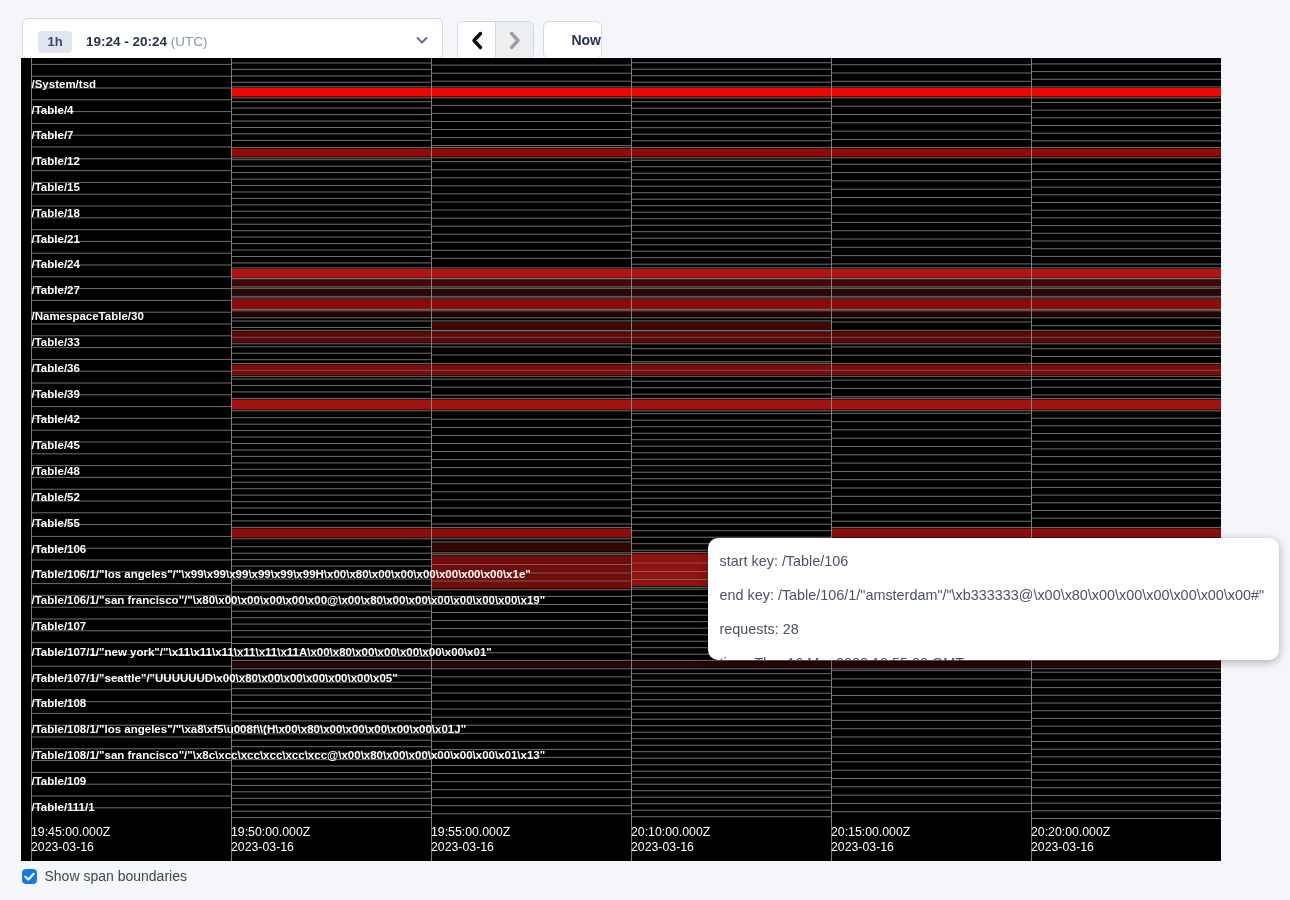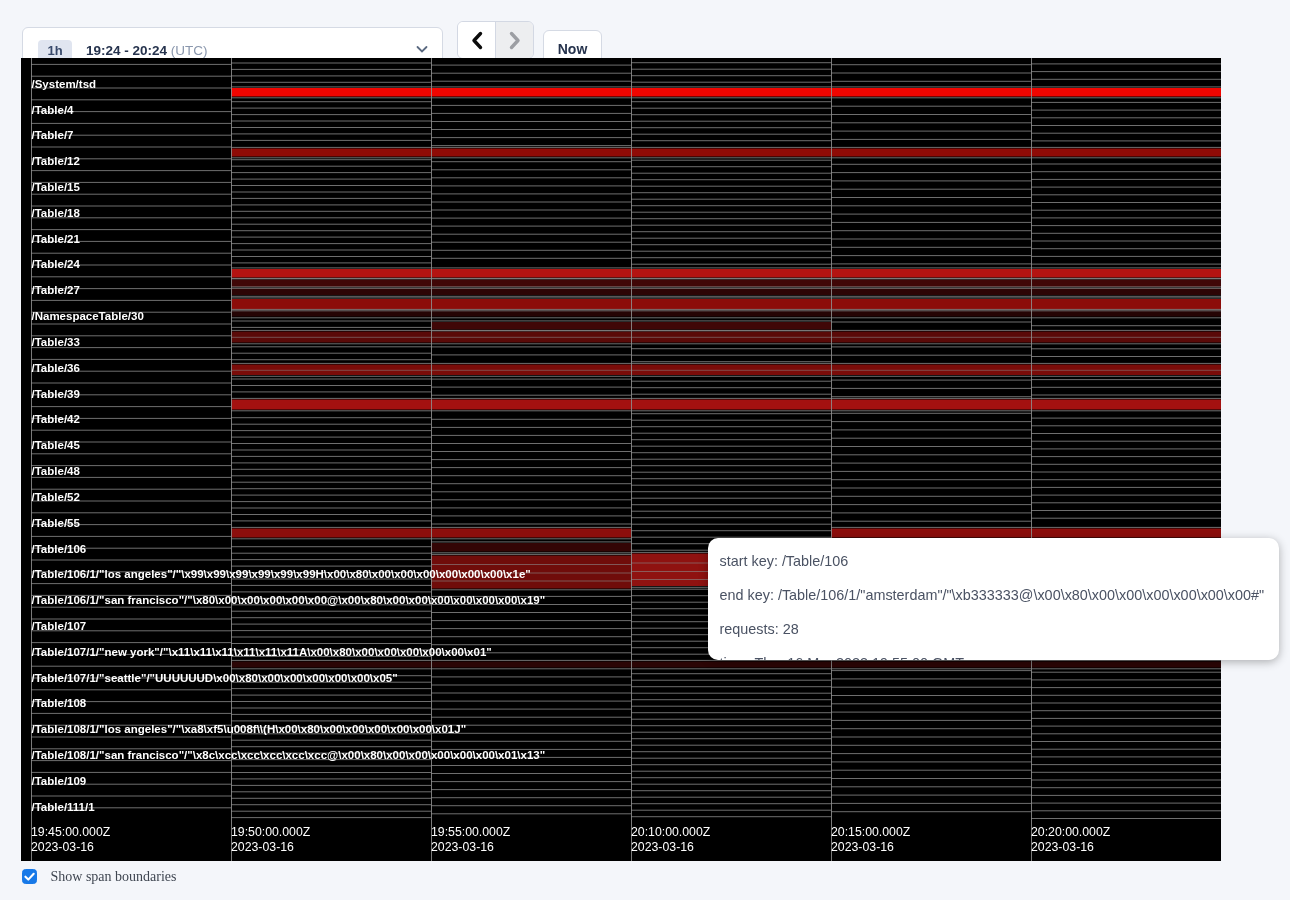--- a/index.html
+++ b/index.html
@@ -1,16 +1,16 @@
 <!DOCTYPE html>
 <html><head><meta charset="utf-8"><style>
 * { margin:0; padding:0; box-sizing:border-box; }
 html,body { width:1290px; height:900px; background:#f4f6fa; font-family:"Liberation Sans", sans-serif; position:relative; overflow:hidden; }
 .abs { position:absolute; }
-.ctrl { background:#fff; border:1px solid #d5dae4; border-radius:6px;margin-top:9px; }
+.ctrl { background:#fff; border:1px solid #d5dae4; border-radius:6px; }
 </style></head><body>
 
 <div class="abs ctrl" style="left:22px; top:18px; width:421px; height:41px;">
   <div class="abs" style="left:15px; top:12px; width:34px; height:22px; background:#e0e5f0; border-radius:4px; text-align:center; line-height:22px; font-size:13px; font-weight:bold; color:#394a6b;">1h</div>
   <div class="abs" style="left:63px; top:12px; font-size:13.5px; line-height:21px; font-weight:bold; color:#26334d;">19:24 - 20:24 <span style="font-weight:normal; color:#8a97ad;text-align:center;">(UTC)</span></div>
   <svg class="abs" style="right:14px; top:17px;" width="12" height="9" viewBox="0 0 12 9">
       <path d="M1.5 2 L6 6.5 L10.5 2" stroke="#5a6980" stroke-width="1.8" fill="none" stroke-linecap="round"></path>
     </svg>
 </div>
 
@@ -20,21 +20,21 @@
         <path d="M9.5 2.5 L3 9.5 L9.5 16.5" stroke="#0b0b0b" stroke-width="3.4" fill="none" stroke-linecap="round" stroke-linejoin="round"></path>
       </svg>
   </div>
   <div style="flex:1; height:100%; background:#edeef0; display:flex; align-items:center; justify-content:center;">
     <svg width="12" height="19" viewBox="0 0 12 19">
         <path d="M2.5 2.5 L9 9.5 L2.5 16.5" stroke="#9c9ea3" stroke-width="3.4" fill="none" stroke-linecap="round" stroke-linejoin="round"></path>
       </svg>
   </div>
 </div>
 
-<div class="abs ctrl" style="left:543px; top:21px; width:59px; height:38px; text-align:center; line-height:36px; font-size:14px; font-weight:bold; color:#26334d;">Now</div>
+<div class="abs ctrl" style="left:543px; top:21px; width:59px; height:38px; text-align:right; line-height:36px; font-size:14px; font-weight:bold; color:#26334d;">Now</div>
 
 <div class="abs" style="left:21px; top:58px; width:1200px; height:803px;">
 <svg width="1200" height="803" viewBox="0 0 1200 803" style="display:block">
 <rect x="0" y="0" width="1200" height="803" fill="#000"></rect>
 <rect x="210" y="30.0" width="990" height="8.5" fill="#f00500"></rect>
 <rect x="210" y="90.5" width="990" height="8.0" fill="#8f0b06"></rect>
 <rect x="210" y="211.0" width="990" height="8.5" fill="#b31311"></rect>
 <rect x="210" y="221.5" width="990" height="7.5" fill="#400707"></rect>
 <rect x="210" y="230.0" width="990" height="7.0" fill="#2c0505"></rect>
 <rect x="210" y="241.0" width="990" height="10.5" fill="#8c0c09"></rect>
@@ -615,14 +615,14 @@
     requests: 28<br>
     time: Thu, 16 Mar 2023 19:55:00 GMT
   </div>
 </div>
 
 <div class="abs" style="left:21.5px; top:868.5px; display:flex; align-items:center;">
   <svg width="15" height="15" viewBox="0 0 15 15">
       <rect x="0.5" y="0.5" width="14" height="14" rx="3" fill="#1779e8" stroke="#1779e8"></rect>
       <path d="M3.4 7.7 L6.3 10.6 L11.7 4.8" stroke="#fff" stroke-width="2.1" fill="none" stroke-linecap="round" stroke-linejoin="round"></path>
     </svg>
-  <span style="font-size:14px; color:#3f4651; margin-left:14px; line-height:15px;font-family:Liberation Serif, serif;">Show span boundaries</span>
+  <span style="font-size:14px; color:#3f4651; margin-left:8px; line-height:15px;">Show span boundaries</span>
 </div>
 
 </body></html>

